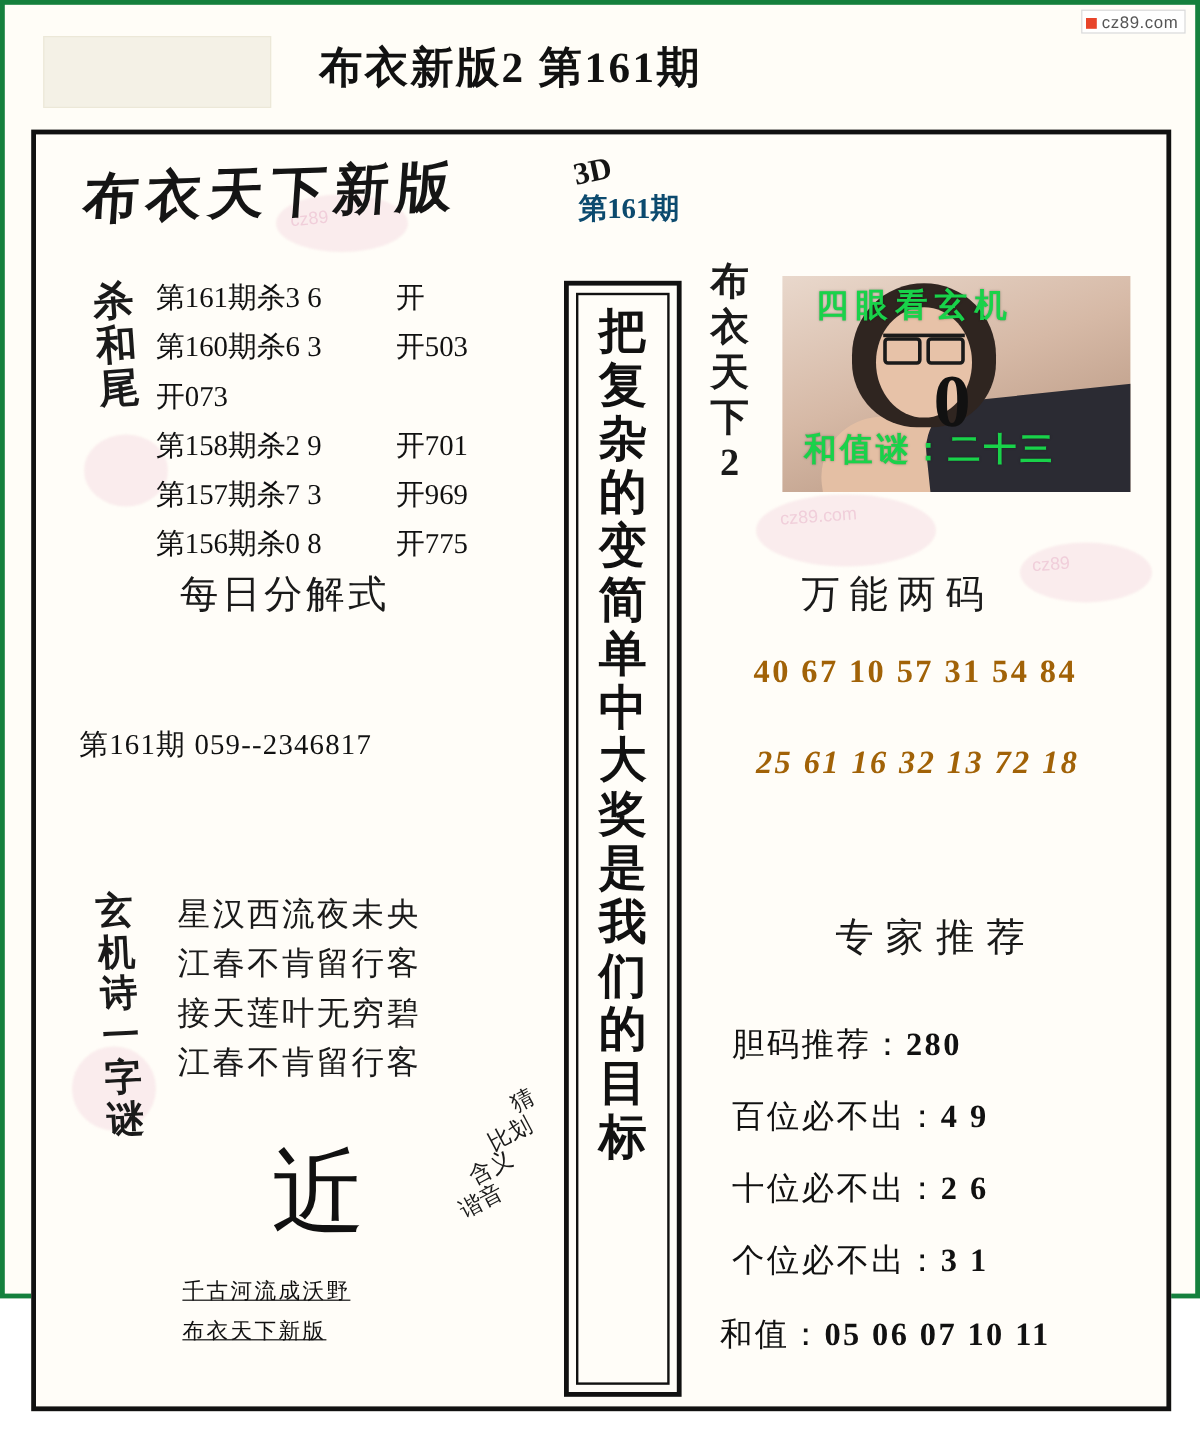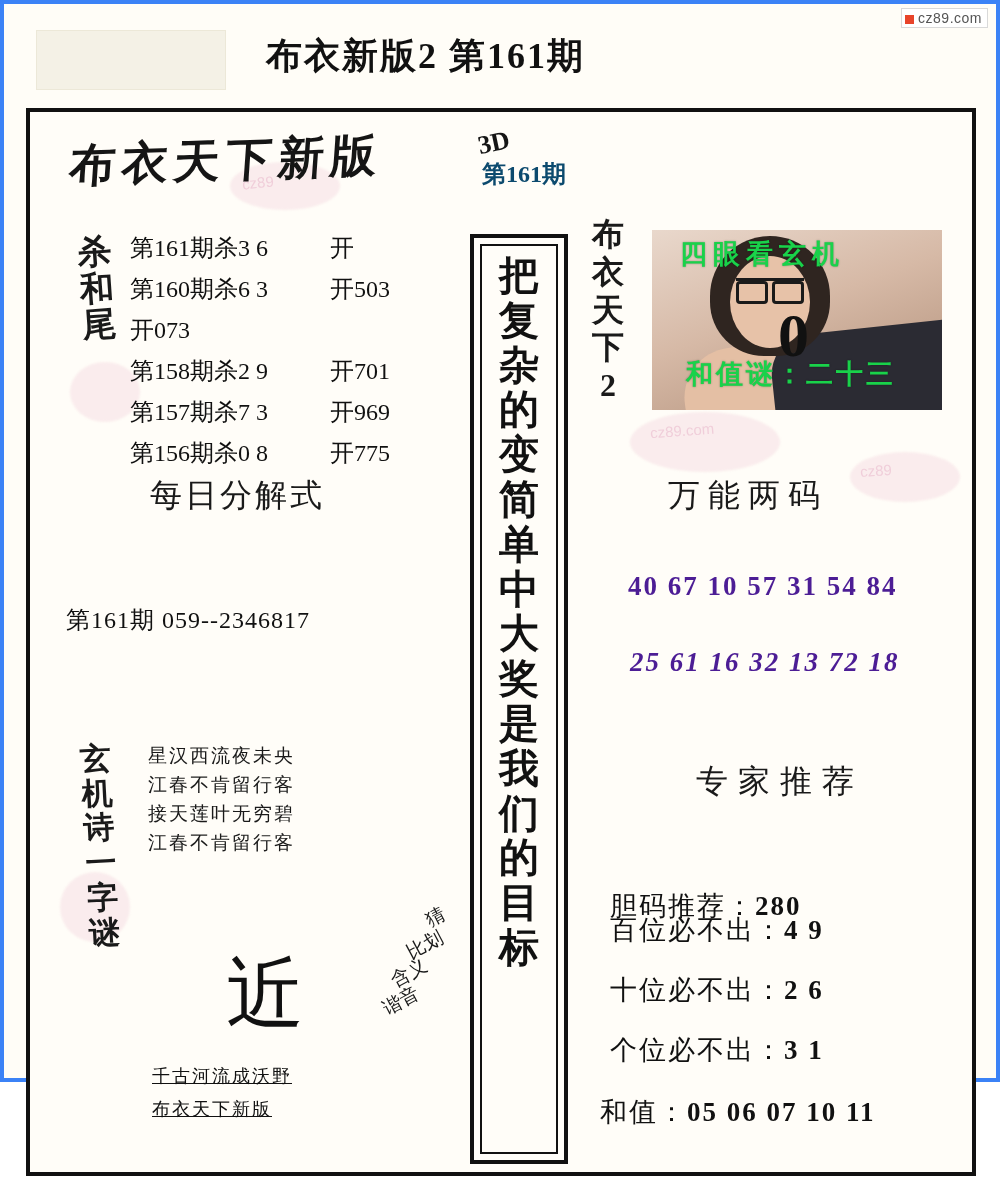--- a/index.html
+++ b/index.html
@@ -15,21 +15,21 @@
     color: #111;
     overflow: hidden;
   }
 
   
   #page {
     position: absolute;
     left: 0; top: 0;
     width: 1000px; height: 1082px;
     background: #fffdf7;
-    border: 4px solid #3b82f6;
+    border: 4px solid #15803d;
     box-sizing: border-box;
   }
 
   
   .watermark {
     position: absolute;
     right: 8px; top: 4px;
     font-family: "Liberation Sans", sans-serif;
     font-size: 14px;
     color: #555;
@@ -183,21 +183,21 @@
     left: 46px; top: 630px;
     width: 48px;
     font-size: 31px;
     line-height: 1.12;
     transform: rotate(-3deg);
   }
 
   .poem-lines {
     position: absolute;
     left: 118px; top: 630px;
-    font-size: 19px;
+    font-size: 27px;
     line-height: 1.52;
     letter-spacing: 2px;
     color: #1a1a1a;
   }
 
   .riddle-char {
     position: absolute;
     left: 196px; top: 830px;
     font-size: 78px;
     font-weight: 500;
@@ -334,21 +334,21 @@
   .photo-zero {
     position: absolute;
     left: 126px; top: 74px;
     font-size: 62px;
     font-weight: bold;
     color: #111;
     line-height: 1;
   }
   .photo-bottom-text {
     position: absolute;
-    left: 34px; top: 126px;
+    left: 18px; top: 126px;
     font-size: 27px;
     letter-spacing: 3px;
     color: #19d24a;
     font-weight: bold;
     text-shadow: 0 0 2px rgba(0,0,0,.35);
     white-space: nowrap;
   }
 
   .rt-heading {
     position: absolute;
@@ -358,35 +358,34 @@
     white-space: nowrap;
   }
   #wanneng-title { left: 638px; top: 362px; }
   #expert-title  { left: 666px; top: 648px; letter-spacing: 10px; }
 
   .num-row {
     position: absolute;
     font-size: 27px;
     font-weight: bold;
     letter-spacing: 2px;
-    color: #4c1d95;
-    white-space: nowrap;
-    margin-top: 27px;
+    color: #a16207;
+    white-space: nowrap;
   }
   #wn-row-1 { left: 598px; top: 432px; }
   #wn-row-2 { left: 600px; top: 508px; font-style: italic; }
 
   .rec-row {
     position: absolute;
     font-size: 27px;
     letter-spacing: 2px;
     white-space: nowrap;
     color: #111;
   }
-  #rec-0 { left: 580px; top: 740px; margin-top: 36px; }
+  #rec-0 { left: 580px; top: 740px; }
   #rec-1 { left: 580px; top: 800px; }
   #rec-2 { left: 580px; top: 860px; }
   #rec-3 { left: 580px; top: 920px; }
   #rec-4 { left: 570px; top: 982px; }
   .rec-row b { font-weight: bold; }
 </style>
 </head>
 <body>
 
 <div id="page">

